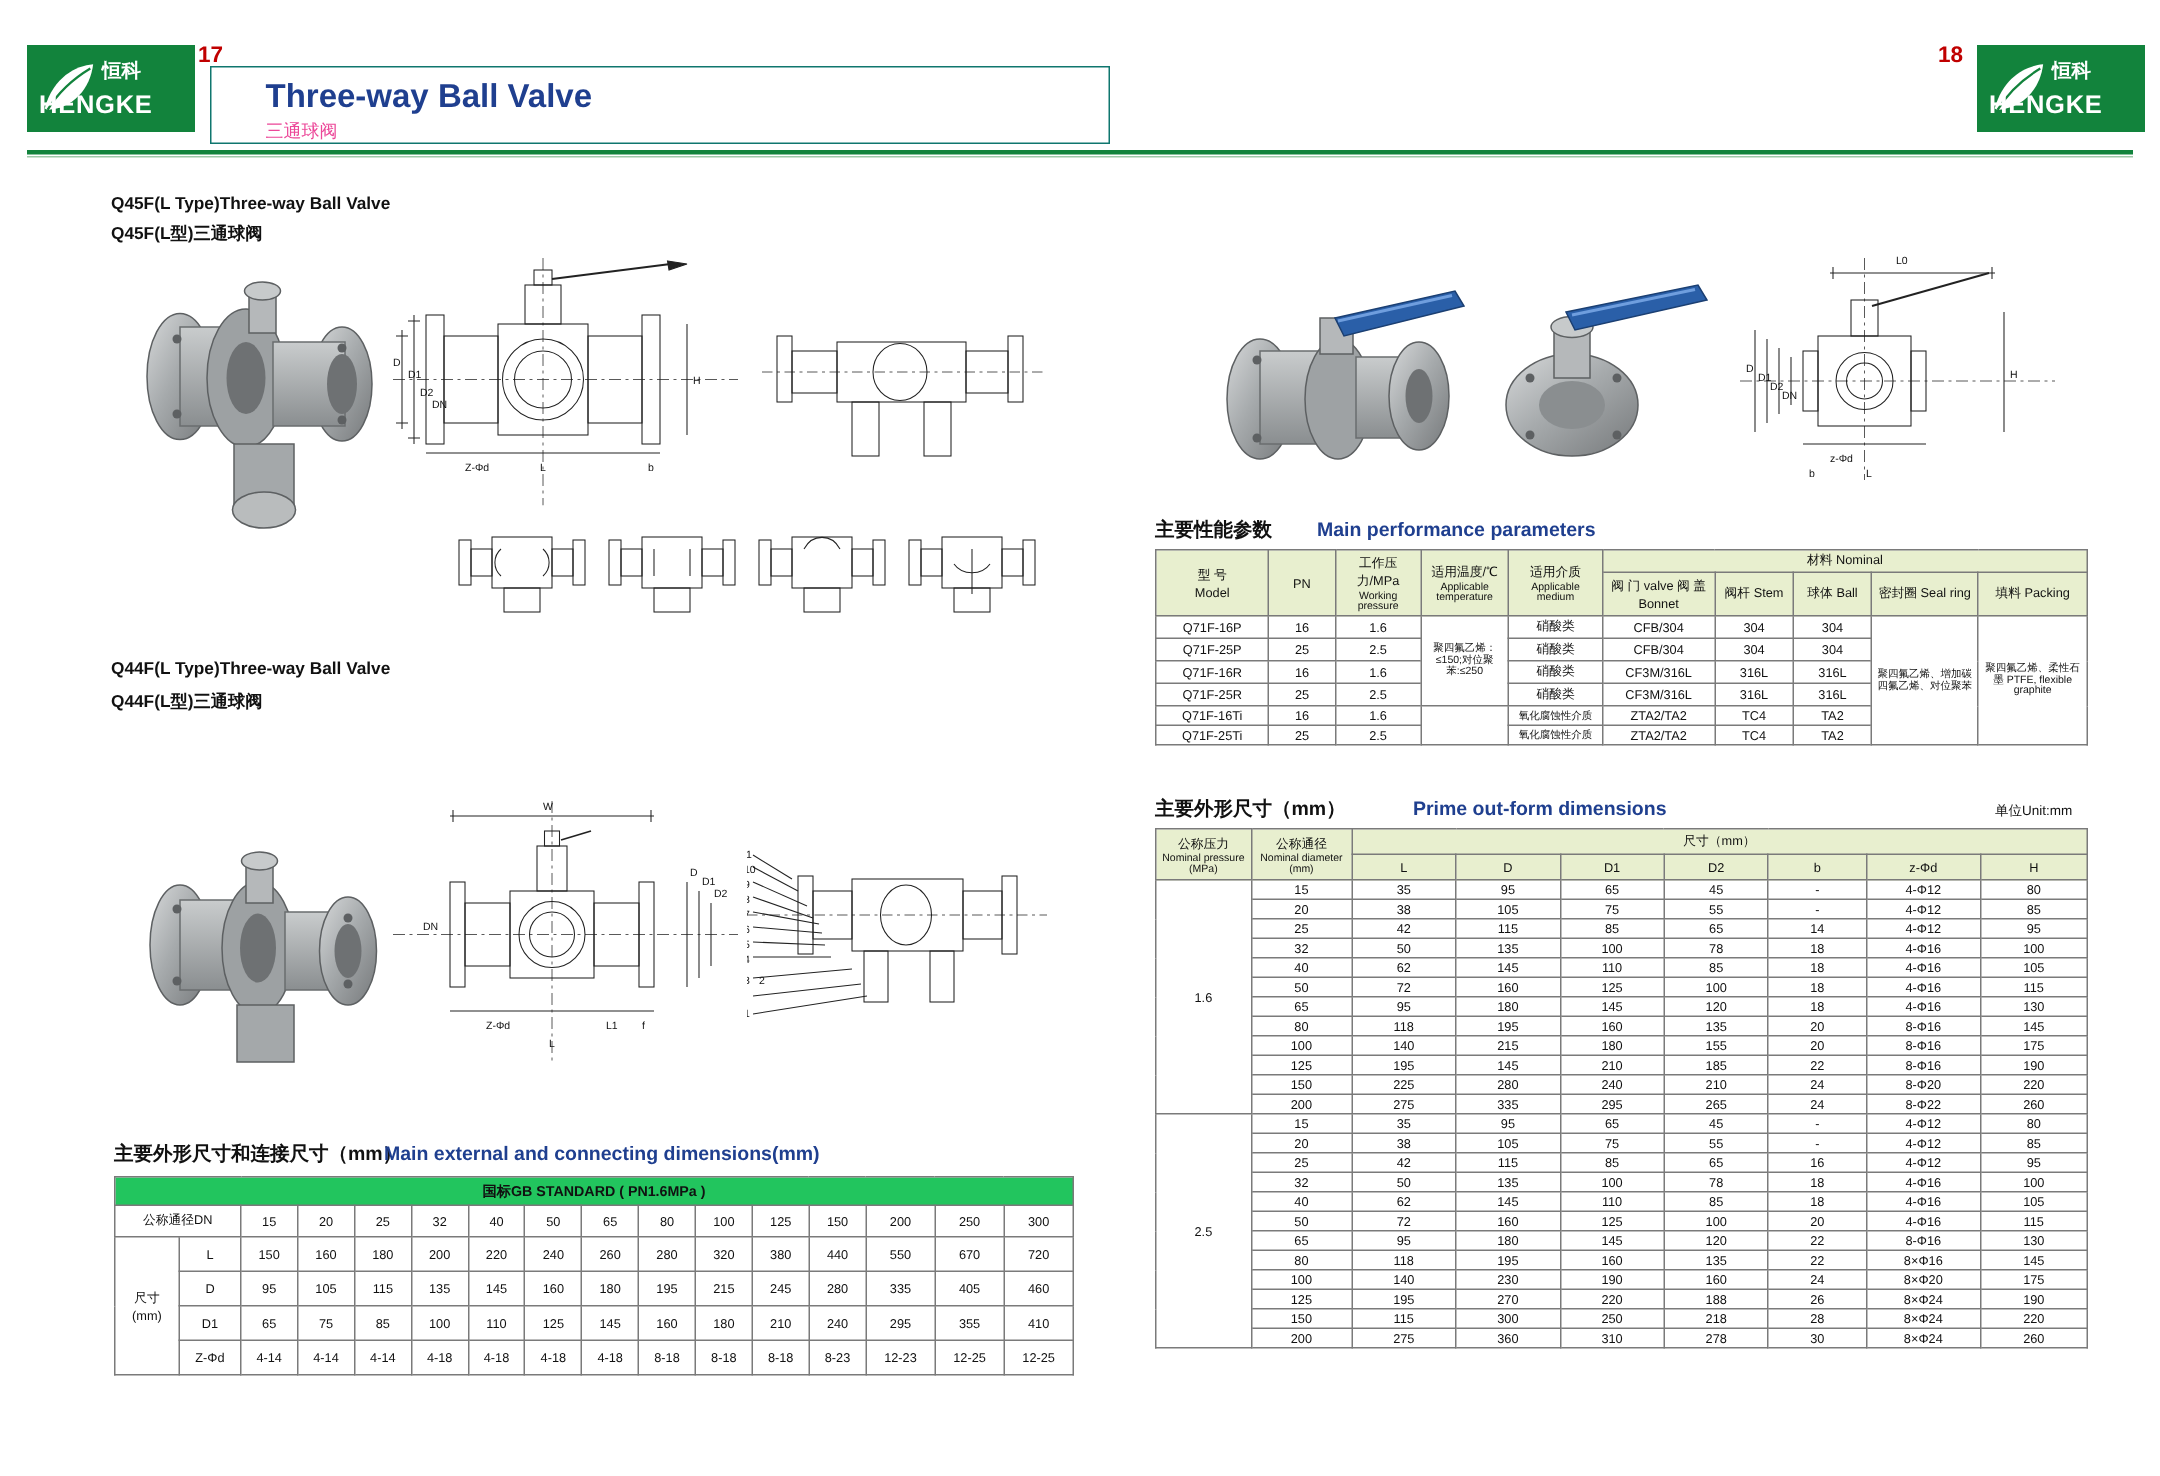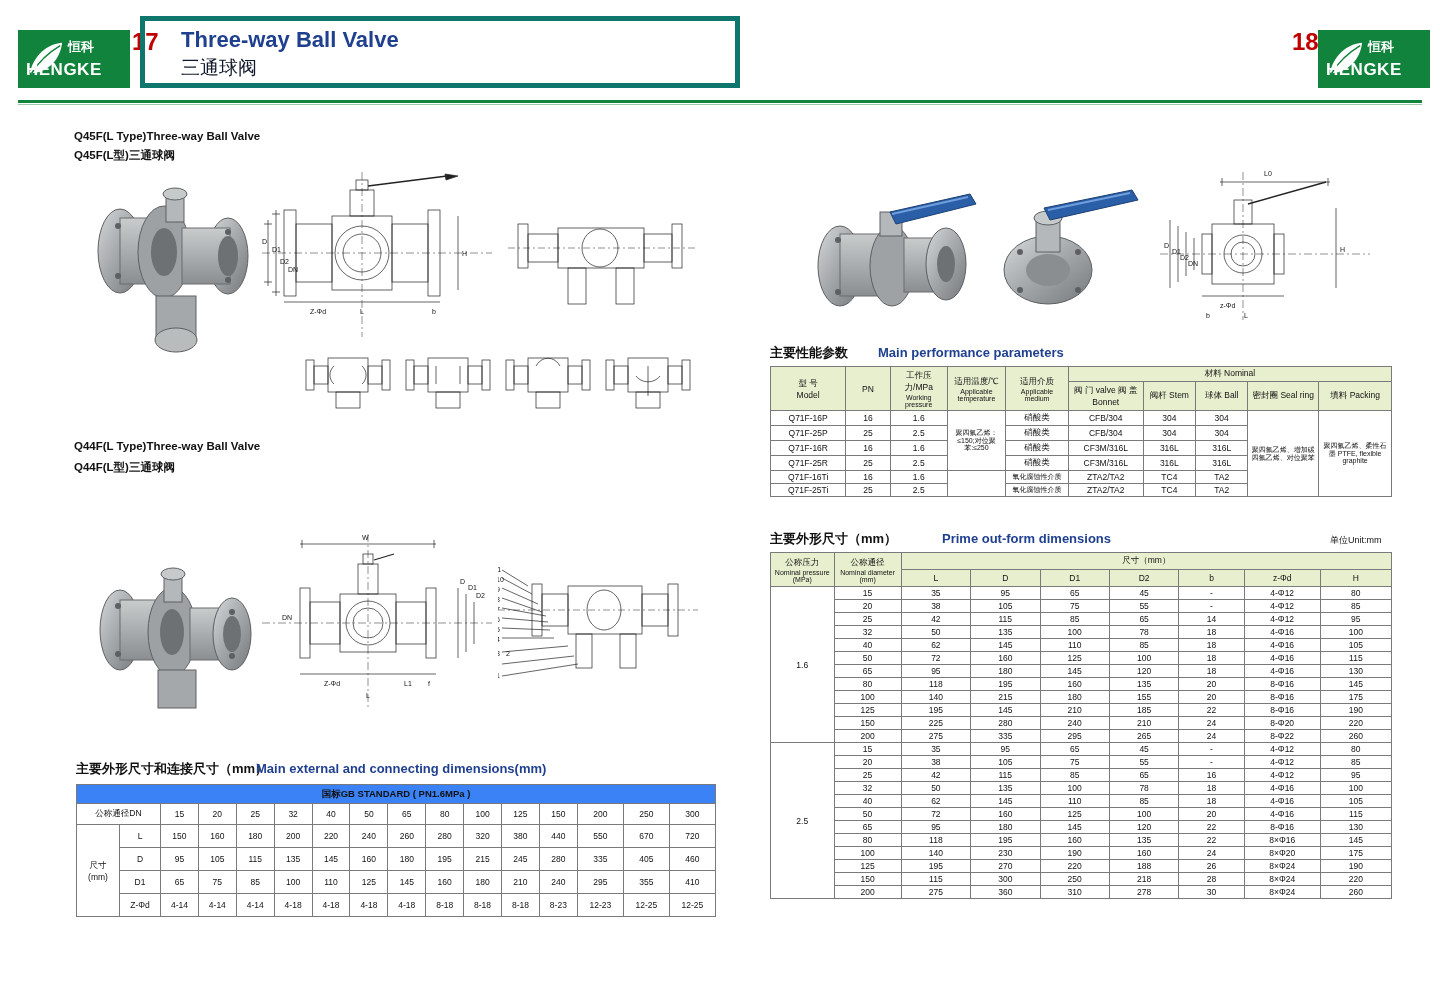--- a/index.html
+++ b/index.html
@@ -4,47 +4,47 @@
 <style>
   html,body{margin:0;padding:0;}
   body{width:1440px;height:984px;background:#fff;font-family:"Liberation Sans",sans-serif;position:relative;overflow:hidden;}
   .page{position:absolute;left:0;top:0;width:1440px;height:984px;}
   .logo-box{position:absolute;width:112px;height:58px;background:#12833c;top:30px;}
   .logo-box.left{left:18px;}
   .logo-box.right{left:1318px;}
   .logo-leaf{position:absolute;left:8px;top:10px;width:38px;height:38px;}
   .logo-cn{position:absolute;left:50px;top:8px;color:#fff;font-size:13px;font-weight:bold;}
   .logo-en{position:absolute;left:8px;top:30px;color:#fff;font-size:17px;font-weight:bold;letter-spacing:.5px;}
-  .pg-num{position:absolute;top:28px;font-size:24px;font-weight:bold;color:#c00000;}
+  .pg-num{position:absolute;top:28px;font-size:15px;font-weight:bold;color:#c00000;}
   .pg-num.l{left:132px;}
   .pg-num.r{left:1292px;}
-  .title-bar{position:absolute;top:16px;height:72px;border:5px solid #0f766e;box-sizing:border-box;}
+  .title-bar{position:absolute;top:44px;height:52px;border:1px solid #0f766e;box-sizing:border-box;}
   .title-bar.l{left:140px;width:600px;}
   .title-bar.r{left:740px;width:578px;}
   .t-en{position:absolute;top:6px;font-size:22px;font-weight:bold;color:#1f3f8f;}
-  .t-cn{position:absolute;top:34px;font-size:19px;color:#0f172a;}
+  .t-cn{position:absolute;top:34px;font-size:12px;color:#ec4899;}
   .title-bar.l .t-en{left:36px;}
   .title-bar.l .t-cn{left:36px;}
   .title-bar.r .t-en{left:28px;}
   .title-bar.r .t-cn{left:28px;}
   .hdr-rule{position:absolute;left:18px;top:100px;width:1404px;height:3px;background:#12833c;}
   .hdr-rule2{position:absolute;left:18px;top:104px;width:1404px;height:1px;background:#9ec8a8;}
 
   
   .cap{position:absolute;font-size:11.5px;font-weight:bold;color:#111;}
   .sec-head{position:absolute;font-weight:bold;}
   .sec-cn{color:#111;font-size:13px;}
   .sec-en{color:#1f3f8f;font-size:13px;}
   .unit{position:absolute;font-size:9px;color:#111;}
 
   
   table{border-collapse:collapse;position:absolute;font-size:8.5px;color:#111;}
   table td,table th{border:1px solid #7a7a7a;text-align:center;padding:1px 2px;font-weight:normal;}
   .thead-green{background:#e8efcf;font-weight:bold;}
-  .tbl-title{background:#3b82f6;font-weight:bold;font-size:9.5px;}
+  .tbl-title{background:#22c55e;font-weight:bold;font-size:9.5px;}
 
   
   svg{display:block;}
   .dwg{position:absolute;}
   .photo{position:absolute;}
 </style>
 </head>
 <body>
 
 <div class="page">

